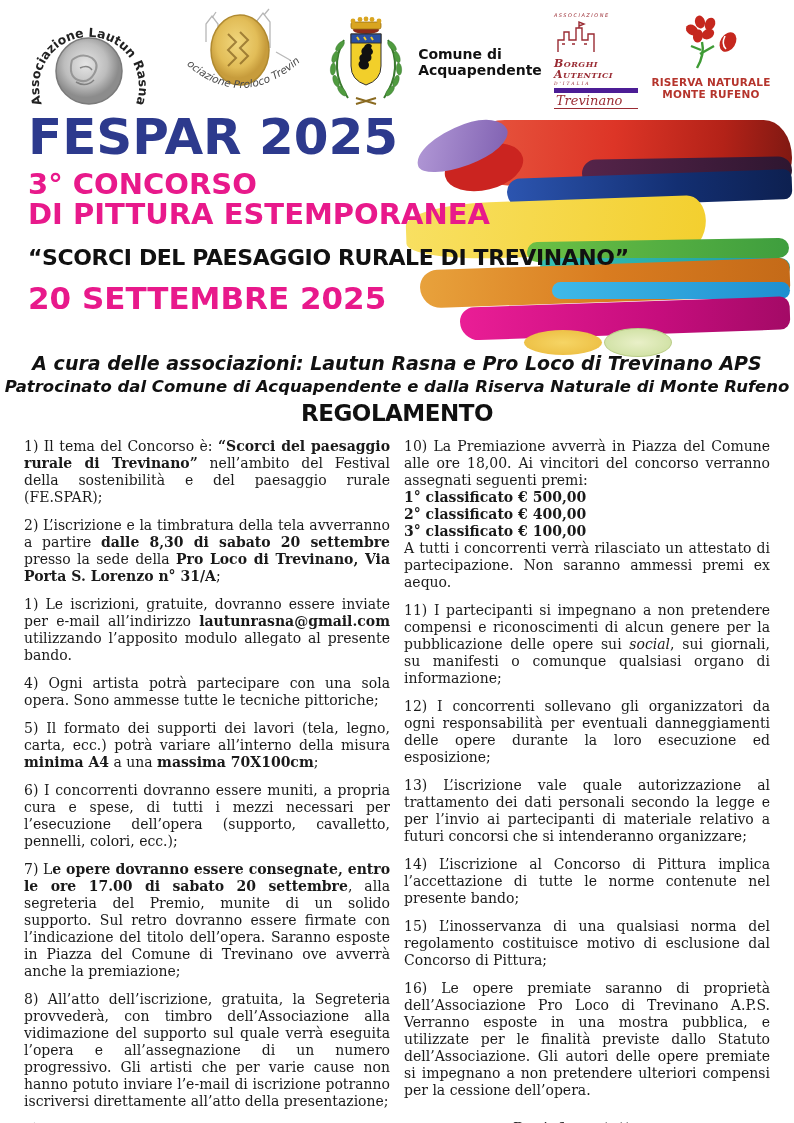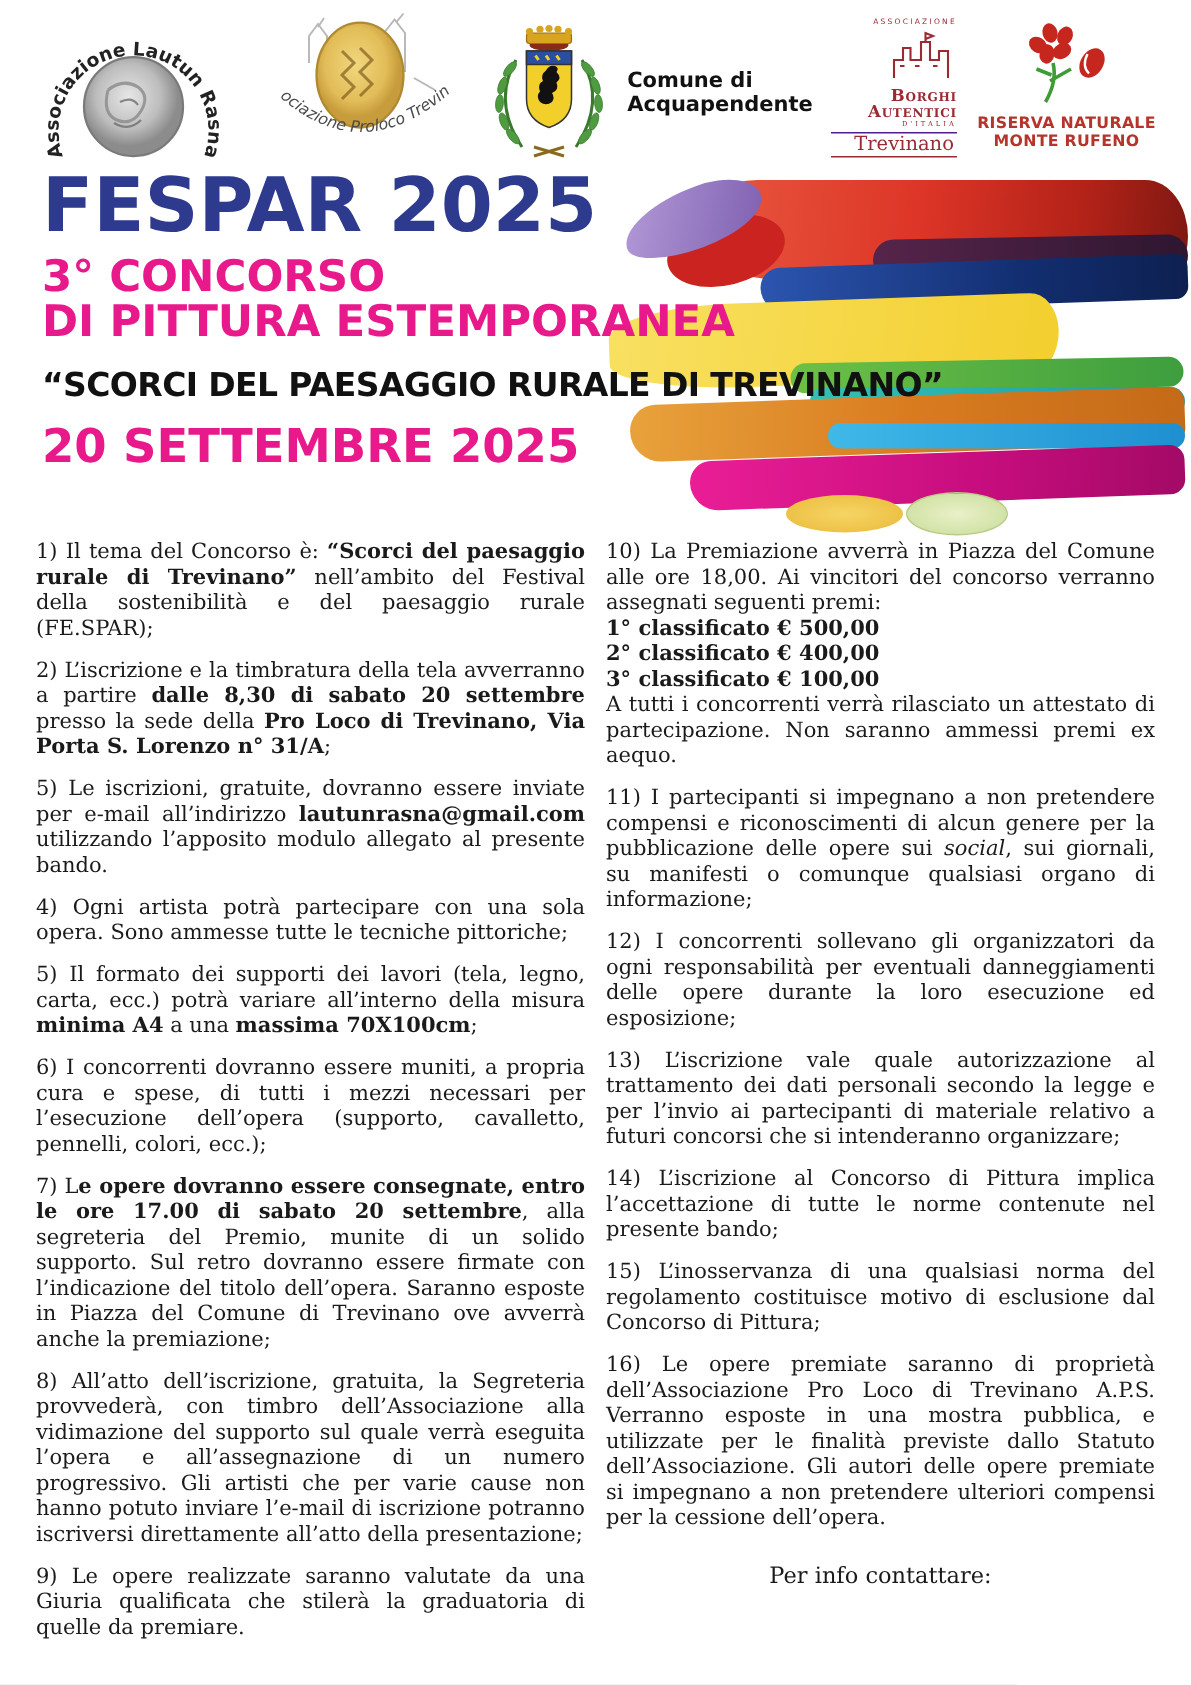--- a/index.html
+++ b/index.html
@@ -13,25 +13,25 @@
     overflow:hidden;
   }
   
   .logos-row{
     display:flex;justify-content:space-between;align-items:flex-start;
     padding:8px 22px 0 14px;height:102px;
   }
   .logo-block{position:relative;}
   .logo-acqua{display:flex;align-items:center;gap:6px;margin-top:6px;}
   .acqua-label{font-family:"DejaVu Sans",sans-serif;font-weight:bold;font-size:14px;line-height:1.15;color:#111;}
-  .logo-borghi{width:84px;text-align:right;color:#9a2b33;font-family:"DejaVu Serif",serif;margin-top:4px;}
+  .logo-borghi{width:84px;text-align:left;color:#9a2b33;font-family:"DejaVu Serif",serif;margin-top:4px;font-style:italic;}
   .borghi-top{font-size:5px;letter-spacing:1.5px;font-family:"DejaVu Sans",sans-serif;}
   .borghi-name{font-size:11px;font-weight:bold;letter-spacing:.5px;line-height:1.0;font-variant:small-caps;}
   .borghi-italia{font-size:4.5px;letter-spacing:2px;margin-top:1px;}
-  .borghi-trev{font-size:13px;border-top:1px solid #4c1d95;border-bottom:1px solid #9a2b33;margin-top:2px;padding:0 2px;}
+  .borghi-trev{font-size:13px;border-top:5px solid #4c1d95;border-bottom:1px solid #9a2b33;margin-top:2px;padding:0 2px;}
   .logo-rufeno{width:122px;text-align:center;margin-top:6px;}
   .rufeno-text{font-family:"DejaVu Sans",sans-serif;font-weight:bold;color:#b5342c;font-size:10.5px;line-height:1.15;letter-spacing:.2px;}
   
   .title-block{position:relative;height:238px;}
   .titles{position:absolute;left:28px;top:2px;z-index:2;font-family:"DejaVu Sans",sans-serif;font-weight:bold;}
   .main-title{font-size:50px;line-height:1.02;color:var(--title-color,#2d3a8d);letter-spacing:0;margin:0;}
   .sub-title{font-size:29px;line-height:1.04;color:var(--accent-color,#e8198b);margin:6px 0 0;}
   .sub-title2{font-size:29px;line-height:1.04;color:var(--accent-color,#e8198b);margin:0;}
   .theme-line{font-size:22px;color:#111;margin:16px 0 0;letter-spacing:-0.4px;}
   .date-line{font-size:31px;color:var(--accent-color,#e8198b);margin:10px 0 0;}
@@ -229,26 +229,31 @@
     </div>
     <div class="titles">
       <h1 class="main-title">FESPAR 2025</h1>
       <h2 class="sub-title">3° CONCORSO</h2>
       <h2 class="sub-title2">DI PITTURA ESTEMPORANEA</h2>
       <h3 class="theme-line">“SCORCI DEL PAESAGGIO RURALE DI TREVINANO”</h3>
       <h2 class="date-line">20 SETTEMBRE 2025</h2>
     </div>
   </section>
 
+  <section class="organizers">
+    <p class="org-line1">A cura delle associazioni: Lautun Rasna e Pro Loco di Trevinano APS</p>
+    <p class="org-line2">Patrocinato dal Comune di Acquapendente e dalla Riserva Naturale di Monte Rufeno</p>
+    <h2 class="reg-heading">REGOLAMENTO</h2>
+  </section>
 
   <section class="rules">
     <div class="col">
         <p class="rule"><span>1) Il tema del Concorso è: </span><b>“Scorci del paesaggio rurale di Trevinano”</b><span> nell’ambito del Festival della sostenibilità e del paesaggio rurale (FE.SPAR);</span></p>
         <p class="rule"><span>2) L’iscrizione e la timbratura della tela avverranno a partire </span><b>dalle 8,30 di sabato 20 settembre</b><span> presso la sede della </span><b>Pro Loco di Trevinano, Via Porta S. Lorenzo n° 31/A</b><span>;</span></p>
-        <p class="rule"><span>5) Le iscrizioni, gratuite, dovranno essere inviate per e-mail all’indirizzo </span><b>lautunrasna@gmail.com</b><span> utilizzando l’apposito modulo allegato al presente bando.</span></p>
+        <p class="rule"><span>1) Le iscrizioni, gratuite, dovranno essere inviate per e-mail all’indirizzo </span><b>lautunrasna@gmail.com</b><span> utilizzando l’apposito modulo allegato al presente bando.</span></p>
         <p class="rule"><span>4) Ogni artista potrà partecipare con una sola opera. Sono ammesse tutte le tecniche pittoriche;</span></p>
         <p class="rule"><span>5) Il formato dei supporti dei lavori (tela, legno, carta, ecc.) potrà variare all’interno della misura </span><b>minima A4</b><span> a una </span><b>massima 70X100cm</b><span>;</span></p>
         <p class="rule"><span>6) I concorrenti dovranno essere muniti, a propria cura e spese, di tutti i mezzi necessari per l’esecuzione dell’opera (supporto, cavalletto, pennelli, colori, ecc.);</span></p>
         <p class="rule"><span>7) L</span><b>e opere dovranno essere consegnate, entro le ore 17.00 di sabato 20 settembre</b><span>, alla segreteria del Premio, munite di un solido supporto. Sul retro dovranno essere firmate con l’indicazione del titolo dell’opera. Saranno esposte in Piazza del Comune di Trevinano ove avverrà anche la premiazione;</span></p>
         <p class="rule"><span>8) All’atto dell’iscrizione, gratuita, la Segreteria provvederà, con timbro dell’Associazione alla vidimazione del supporto sul quale verrà eseguita l’opera e all’assegnazione di un numero progressivo. Gli artisti che per varie cause non hanno potuto inviare l’e-mail di iscrizione potranno iscriversi direttamente all’atto della presentazione;</span></p>
         <p class="rule"><span>9) Le opere realizzate saranno valutate da una Giuria qualificata che stilerà la graduatoria di quelle da premiare.</span><br></p>
       </div>
     <div class="col">
       <div>
           <p class="rule"><span>10) La Premiazione avverrà in Piazza del Comune alle ore 18,00. Ai vincitori del concorso verranno assegnati seguenti premi:</span><br><b>1° classificato € 500,00</b><br><b>2° classificato € 400,00</b><br><b>3° classificato € 100,00</b><br><span>A tutti i concorrenti verrà rilasciato un attestato di partecipazione. Non saranno ammessi premi ex aequo.</span></p>

